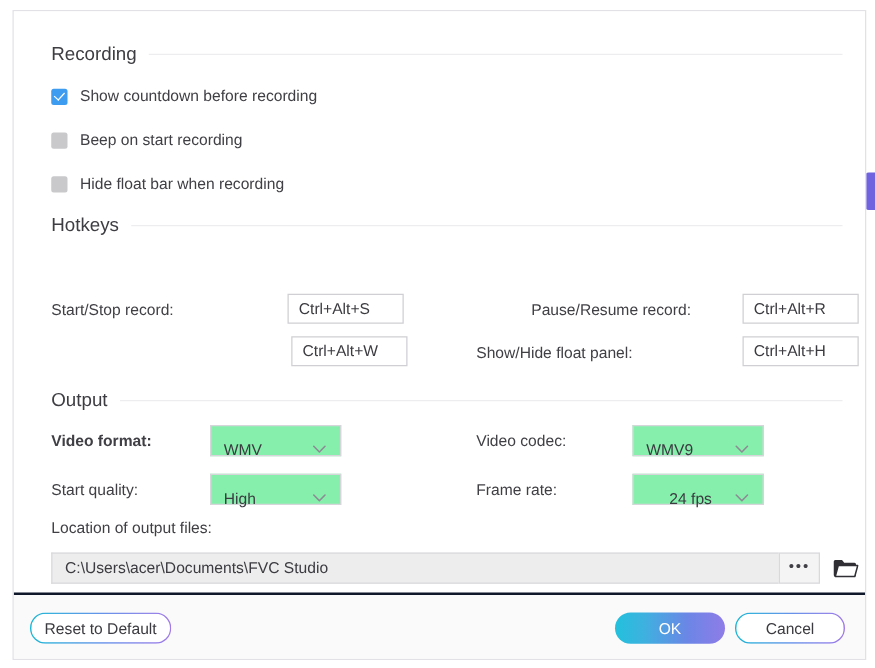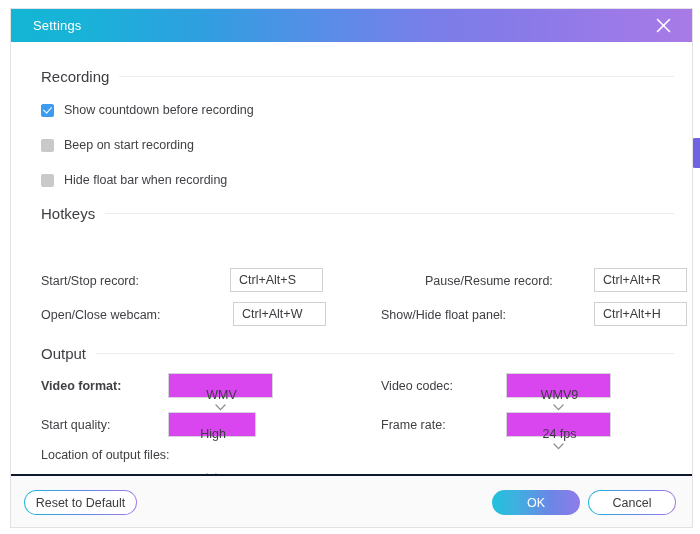--- a/index.html
+++ b/index.html
@@ -165,29 +165,28 @@
     color: #3b3b40;
     line-height: 22px;
     padding: 0 8px;
     cursor: text;
   }
 
   
   .dd {
     position: absolute;
     height: 25px;
-    background: #d946ef;
+    background: #86efac;
     border: 1px solid #d5d5da;
     font-size: 12.5px;
     color: #3b3b40;
     display: flex;
     align-items: center;
     padding: 14px 8px 0 10px;
     cursor: pointer;
-    flex-direction: column;
   }
   .dd .dd-val { flex: 1 1 auto; }
   .dd .chev {
     width: 11px;
     height: 7px;
     flex: 0 0 11px;
     margin-right: 3px;
   }
 
   
@@ -275,29 +274,20 @@
 </style>
 </head>
 <body>
 
 <div id="page">
 
   <div class="edge-sliver"></div>
 
   <div class="dialog">
 
-    <div class="titlebar">
-      <span class="title-text">Settings</span>
-      <div class="close-btn">
-        <svg width="15" height="15" viewBox="0 0 15 15" aria-hidden="true">
-          <line x1="1.5" y1="1.5" x2="13.5" y2="13.5" stroke="#ffffff" stroke-width="1.6" stroke-linecap="round"></line>
-          <line x1="13.5" y1="1.5" x2="1.5" y2="13.5" stroke="#ffffff" stroke-width="1.6" stroke-linecap="round"></line>
-        </svg>
-      </div>
-    </div>
 
     <div class="dlg-body">
 
       <div class="section" style="top:26px;">
         <div class="sec-head">
           <span class="sec-title">Recording</span>
           <span class="sec-rule"></span>
         </div>
 
         <div class="chk-row" style="margin-top:15px;">
@@ -322,21 +312,20 @@
           <span class="sec-rule"></span>
         </div>
       </div>
 
       <span class="field-label" style="left:30px; top:232px;">Start/Stop record:</span>
       <div class="hk-input" style="left:219px; top:226px; width:93px;">Ctrl+Alt+S</div>
 
       <span class="field-label" style="left:370px; top:232px;margin-left:44px;">Pause/Resume record:</span>
       <div class="hk-input" style="left:583px; top:226px; width:93px;">Ctrl+Alt+R</div>
 
-      <span class="field-label" style="left:30px; top:266px;">Open/Close webcam:</span>
       <div class="hk-input" style="left:222px; top:260px; width:93px;">Ctrl+Alt+W</div>
 
       <span class="field-label" style="left:370px; top:266px;">Show/Hide float panel:</span>
       <div class="hk-input" style="left:583px; top:260px; width:93px;">Ctrl+Alt+H</div>
 
       <div class="section" style="top:303px;">
         <div class="sec-head">
           <span class="sec-title">Output</span>
           <span class="sec-rule"></span>
         </div>
@@ -352,21 +341,21 @@
 
       <span class="field-label" style="left:370px; top:337px;">Video codec:</span>
       <div class="dd" style="left:495px; top:331px; width:105px;">
         <span class="dd-val">WMV9</span>
         <svg class="chev" viewBox="0 0 11 7">
           <polyline points="1,1 5.5,5.6 10,1" fill="none" stroke="#8c8c94" stroke-width="1.3" stroke-linecap="round" stroke-linejoin="round"></polyline>
         </svg>
       </div>
 
       <span class="field-label" style="left:30px; top:376px;">Start quality:</span>
-      <div class="dd" style="left:157px; top:370px; width:88px;gap:30px;">
+      <div class="dd" style="left:157px; top:370px; width:105px;gap:30px;">
         <span class="dd-val">High</span>
         <svg class="chev" viewBox="0 0 11 7">
           <polyline points="1,1 5.5,5.6 10,1" fill="none" stroke="#8c8c94" stroke-width="1.3" stroke-linecap="round" stroke-linejoin="round"></polyline>
         </svg>
       </div>
 
       <span class="field-label" style="left:370px; top:376px;">Frame rate:</span>
       <div class="dd" style="left:495px; top:370px; width:105px;text-align:center;">
         <span class="dd-val">24 fps</span>
         <svg class="chev" viewBox="0 0 11 7">

